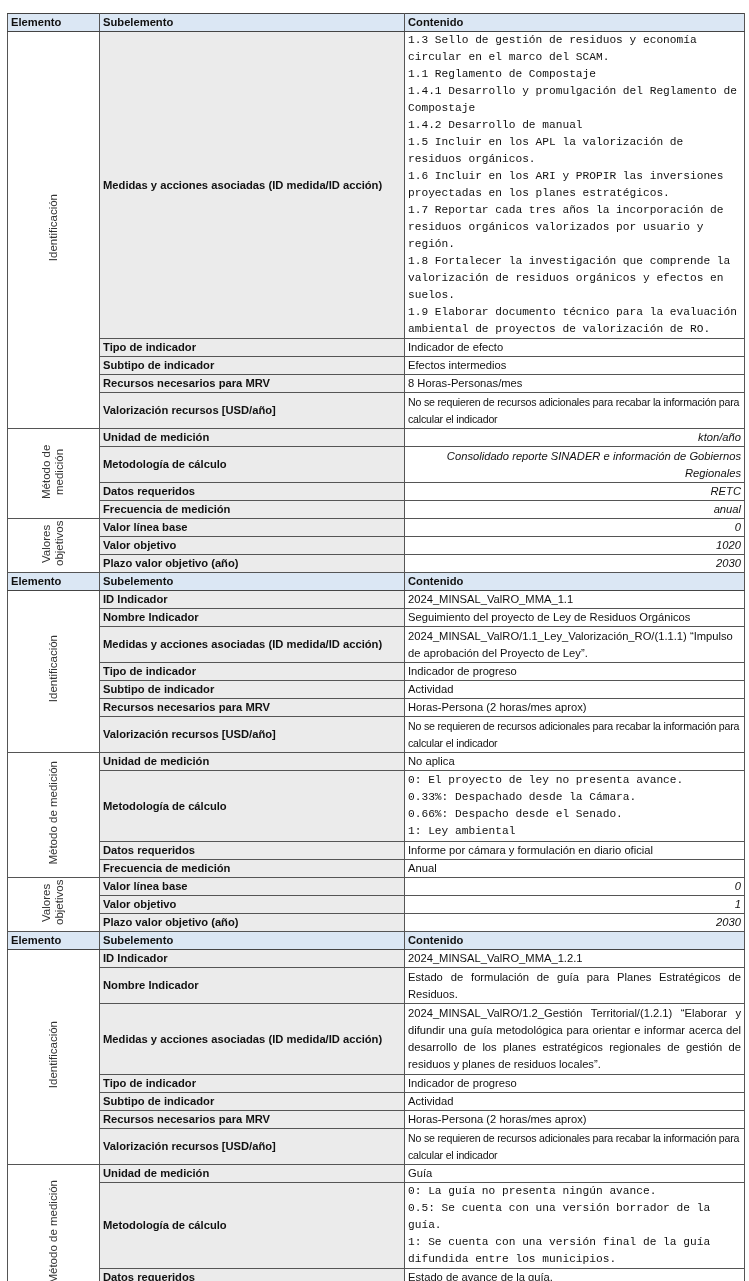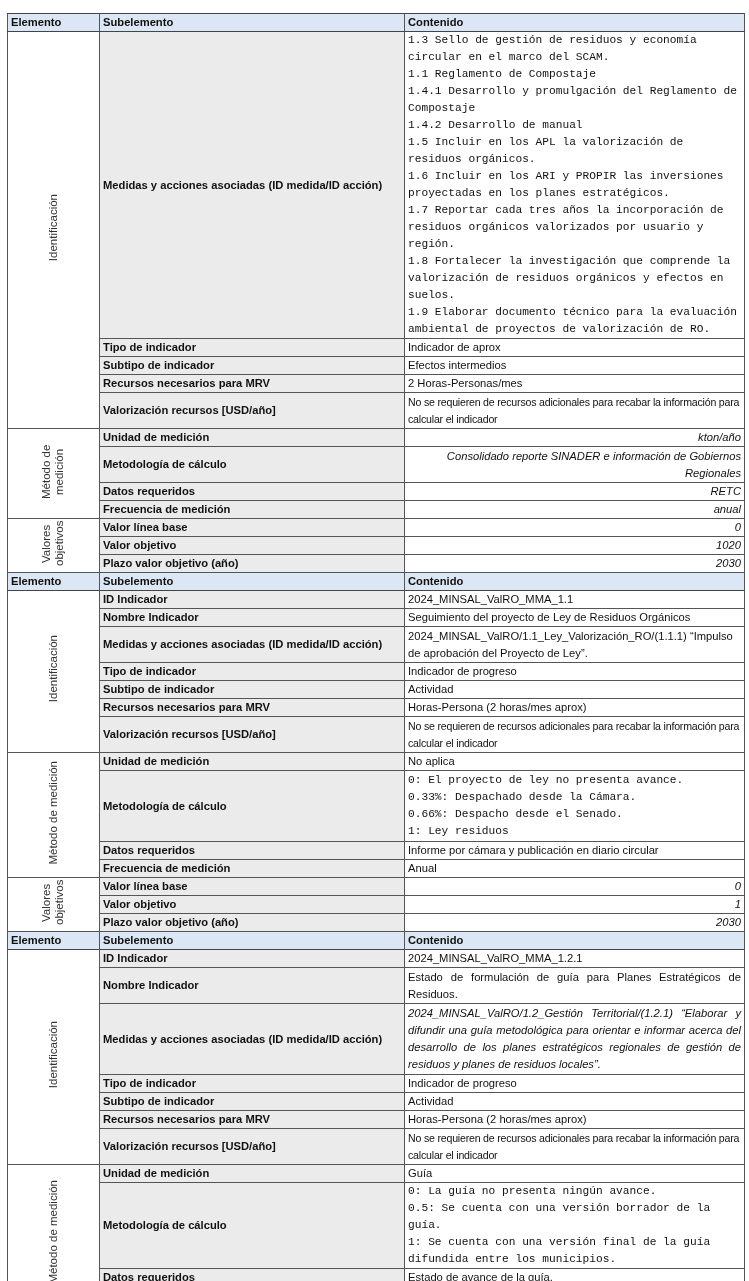--- a/index.html
+++ b/index.html
@@ -48,29 +48,29 @@
         <p>1.4.2 Desarrollo de manual</p>
         <p>1.5 Incluir en los APL la valorización de residuos orgánicos.</p>
         <p>1.6 Incluir en los ARI y PROPIR las inversiones proyectadas en los planes estratégicos.</p>
         <p>1.7 Reportar cada tres años la incorporación de residuos orgánicos valorizados por usuario y región.</p>
         <p>1.8 Fortalecer la investigación que comprende la valorización de residuos orgánicos y efectos en suelos.</p>
         <p>1.9 Elaborar documento técnico para la evaluación ambiental de proyectos de valorización de RO.</p>
       </td>
     </tr>
     <tr class="r">
       <td class="sub">Tipo de indicador</td>
-      <td class="cont">Indicador de aprox</td>
+      <td class="cont">Indicador de efecto</td>
     </tr>
     <tr class="r">
       <td class="sub">Subtipo de indicador</td>
       <td class="cont">Efectos intermedios</td>
     </tr>
     <tr class="r">
       <td class="sub">Recursos necesarios para MRV</td>
-      <td class="cont">2 Horas-Personas/mes</td>
+      <td class="cont">8 Horas-Personas/mes</td>
     </tr>
     <tr class="r2">
       <td class="sub">Valorización recursos [USD/año]</td>
       <td class="cont" style="font-size:10.6px; letter-spacing:-0.2px;">No se requieren de recursos adicionales para recabar la información para calcular el indicador</td>
     </tr>
     <tr class="r">
       <td class="elem" rowspan="4"><span class="vt" style="width:28px;">Método de medición</span></td>
       <td class="sub">Unidad de medición</td>
       <td class="cont right">kton/año</td>
     </tr>
@@ -138,26 +138,26 @@
       <td class="elem" rowspan="4"><span class="vt">Método de medición</span></td>
       <td class="sub">Unidad de medición</td>
       <td class="cont">No aplica</td>
     </tr>
     <tr>
       <td class="sub">Metodología de cálculo</td>
       <td class="cont" style="height:70px;">
         <p>0: El proyecto de ley no presenta avance.</p>
         <p>0.33%: Despachado desde la Cámara.</p>
         <p>0.66%: Despacho desde el Senado.</p>
-        <p>1: Ley residuos</p>
+        <p>1: Ley ambiental</p>
       </td>
     </tr>
     <tr class="r">
       <td class="sub">Datos requeridos</td>
-      <td class="cont">Informe por cámara y publicación en diario circular</td>
+      <td class="cont">Informe por cámara y formulación en diario oficial</td>
     </tr>
     <tr class="r">
       <td class="sub">Frecuencia de medición</td>
       <td class="cont">Anual</td>
     </tr>
     <tr class="r">
       <td class="elem" rowspan="3"><span class="vt" style="width:28px;">Valores objetivos</span></td>
       <td class="sub">Valor línea base</td>
       <td class="cont right">0</td>
     </tr>
@@ -179,21 +179,21 @@
       <td class="elem" rowspan="7"><span class="vt">Identificación</span></td>
       <td class="sub">ID Indicador</td>
       <td class="cont">2024_MINSAL_ValRO_MMA_1.2.1</td>
     </tr>
     <tr class="r2">
       <td class="sub">Nombre Indicador</td>
       <td class="cont" style="text-align:justify;">Estado de formulación de guía para Planes Estratégicos de Residuos.</td>
     </tr>
     <tr>
       <td class="sub">Medidas y acciones asociadas (ID medida/ID acción)</td>
-      <td class="cont" style="height:70px; text-align:justify;font-style:italic;">2024_MINSAL_ValRO/1.2_Gestión Territorial/(1.2.1) “Elaborar y difundir una guía metodológica para orientar e informar acerca del desarrollo de los planes estratégicos regionales de gestión de residuos y planes de residuos locales”.</td>
+      <td class="cont" style="height:70px; text-align:justify;">2024_MINSAL_ValRO/1.2_Gestión Territorial/(1.2.1) “Elaborar y difundir una guía metodológica para orientar e informar acerca del desarrollo de los planes estratégicos regionales de gestión de residuos y planes de residuos locales”.</td>
     </tr>
     <tr class="r">
       <td class="sub">Tipo de indicador</td>
       <td class="cont">Indicador de progreso</td>
     </tr>
     <tr class="r">
       <td class="sub">Subtipo de indicador</td>
       <td class="cont">Actividad</td>
     </tr>
     <tr class="r">

